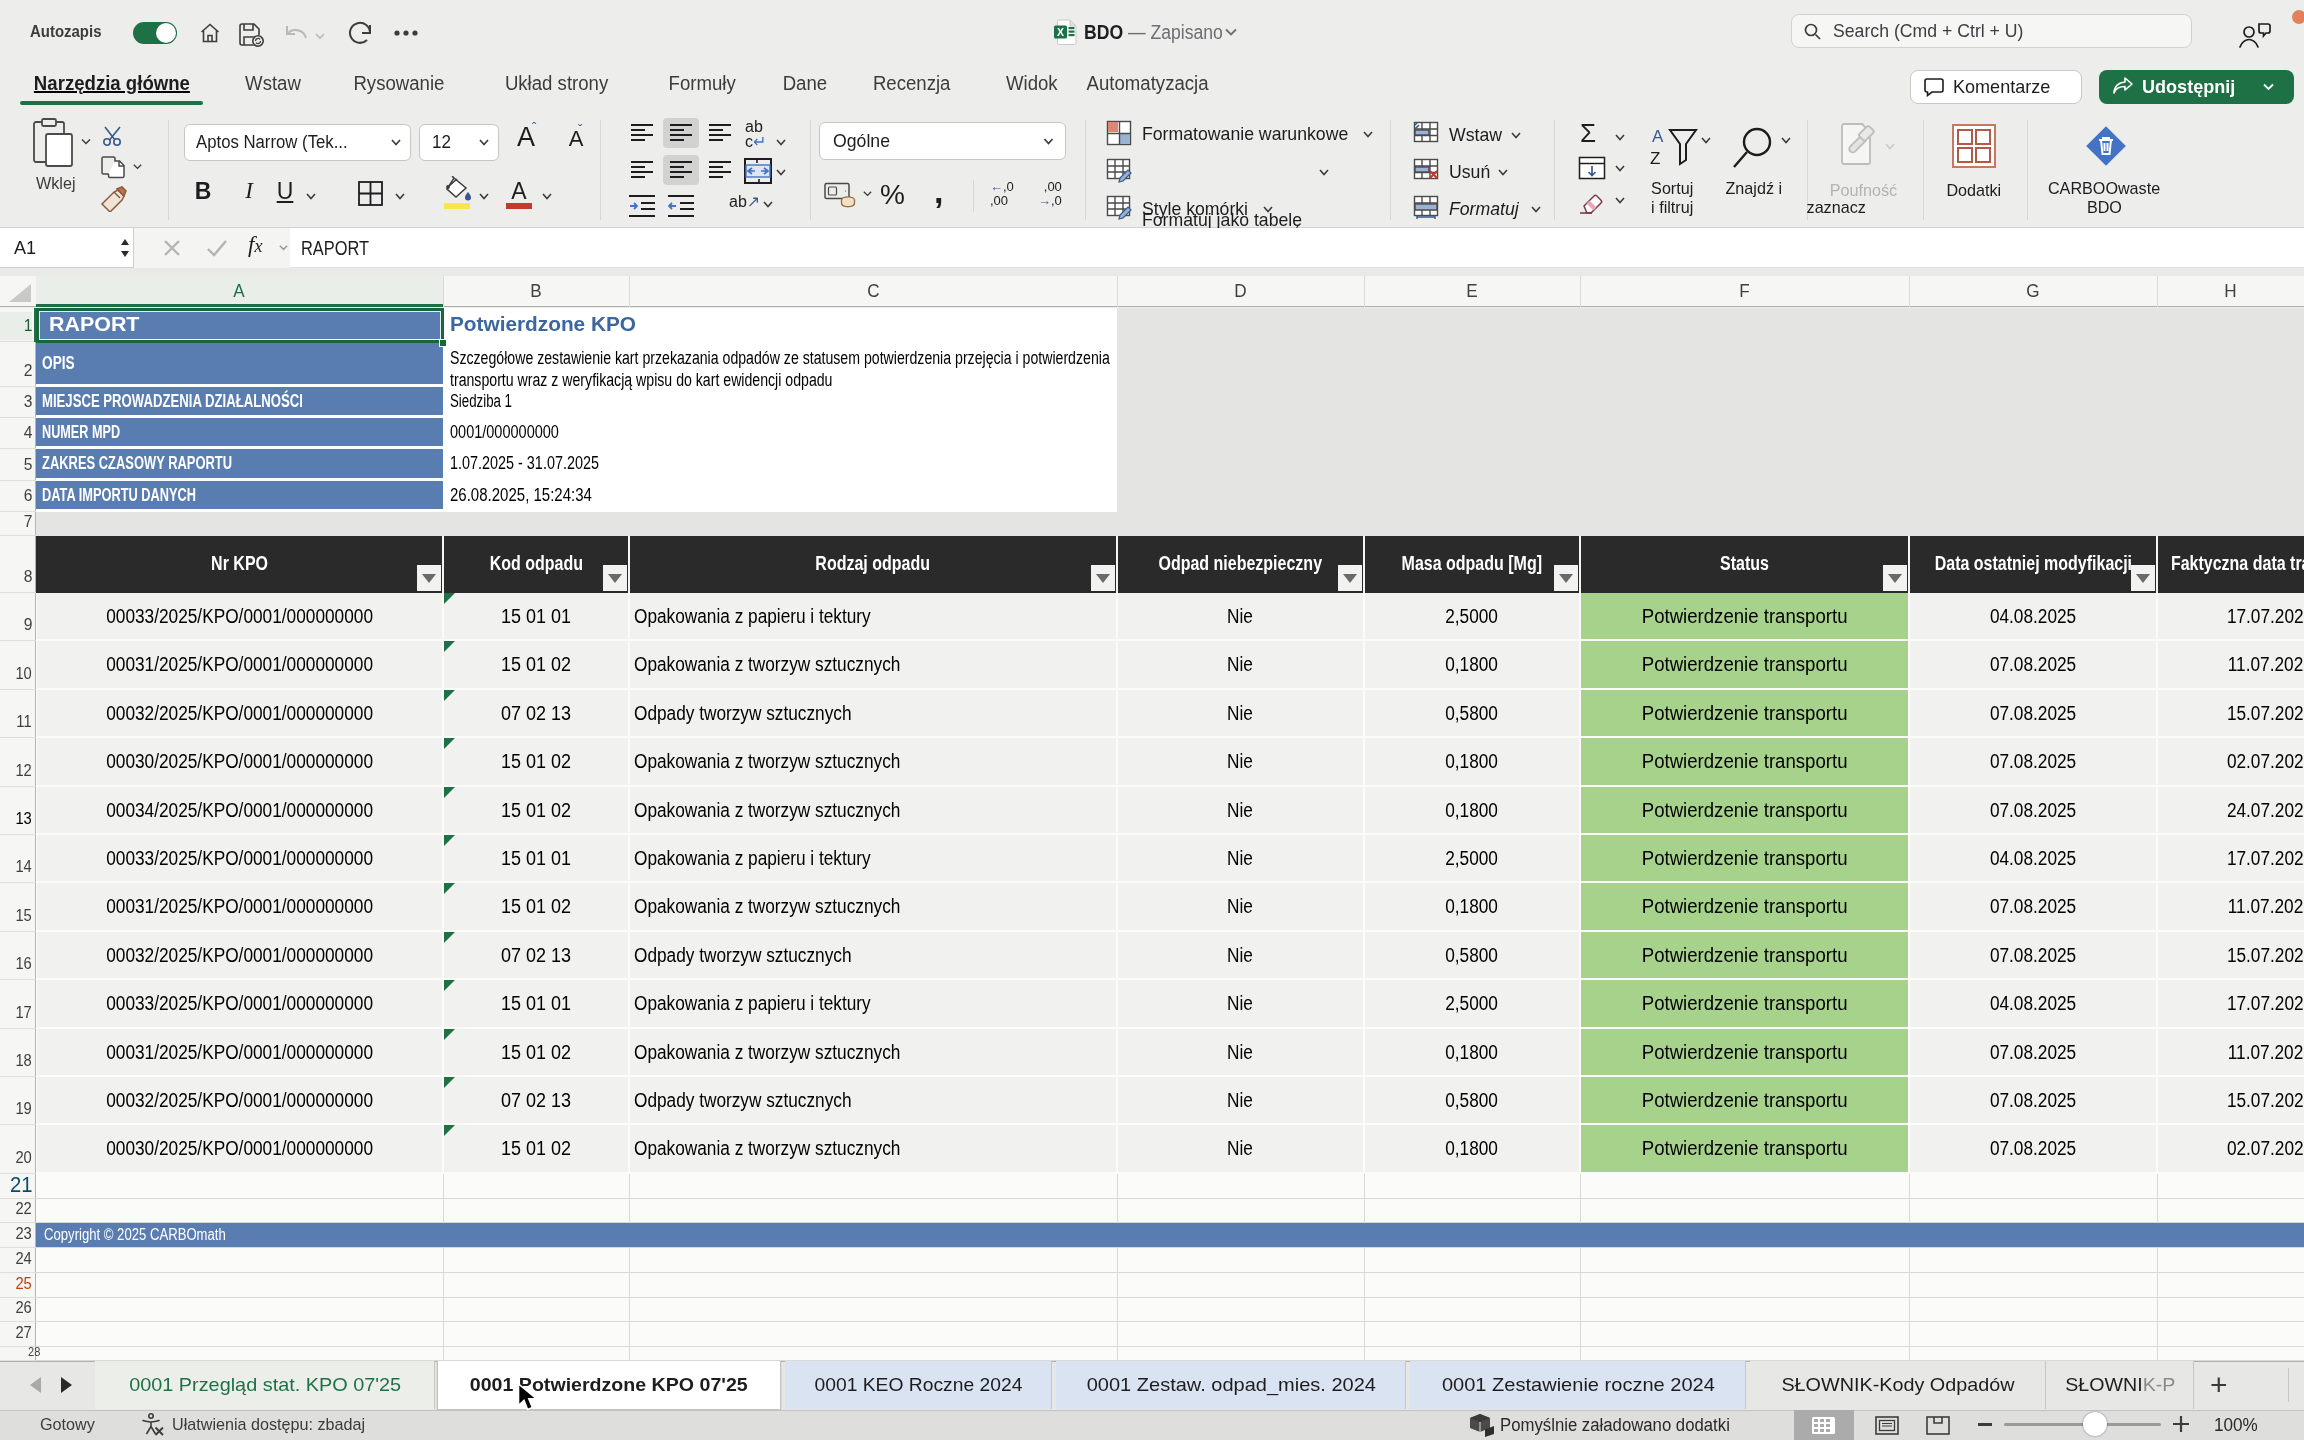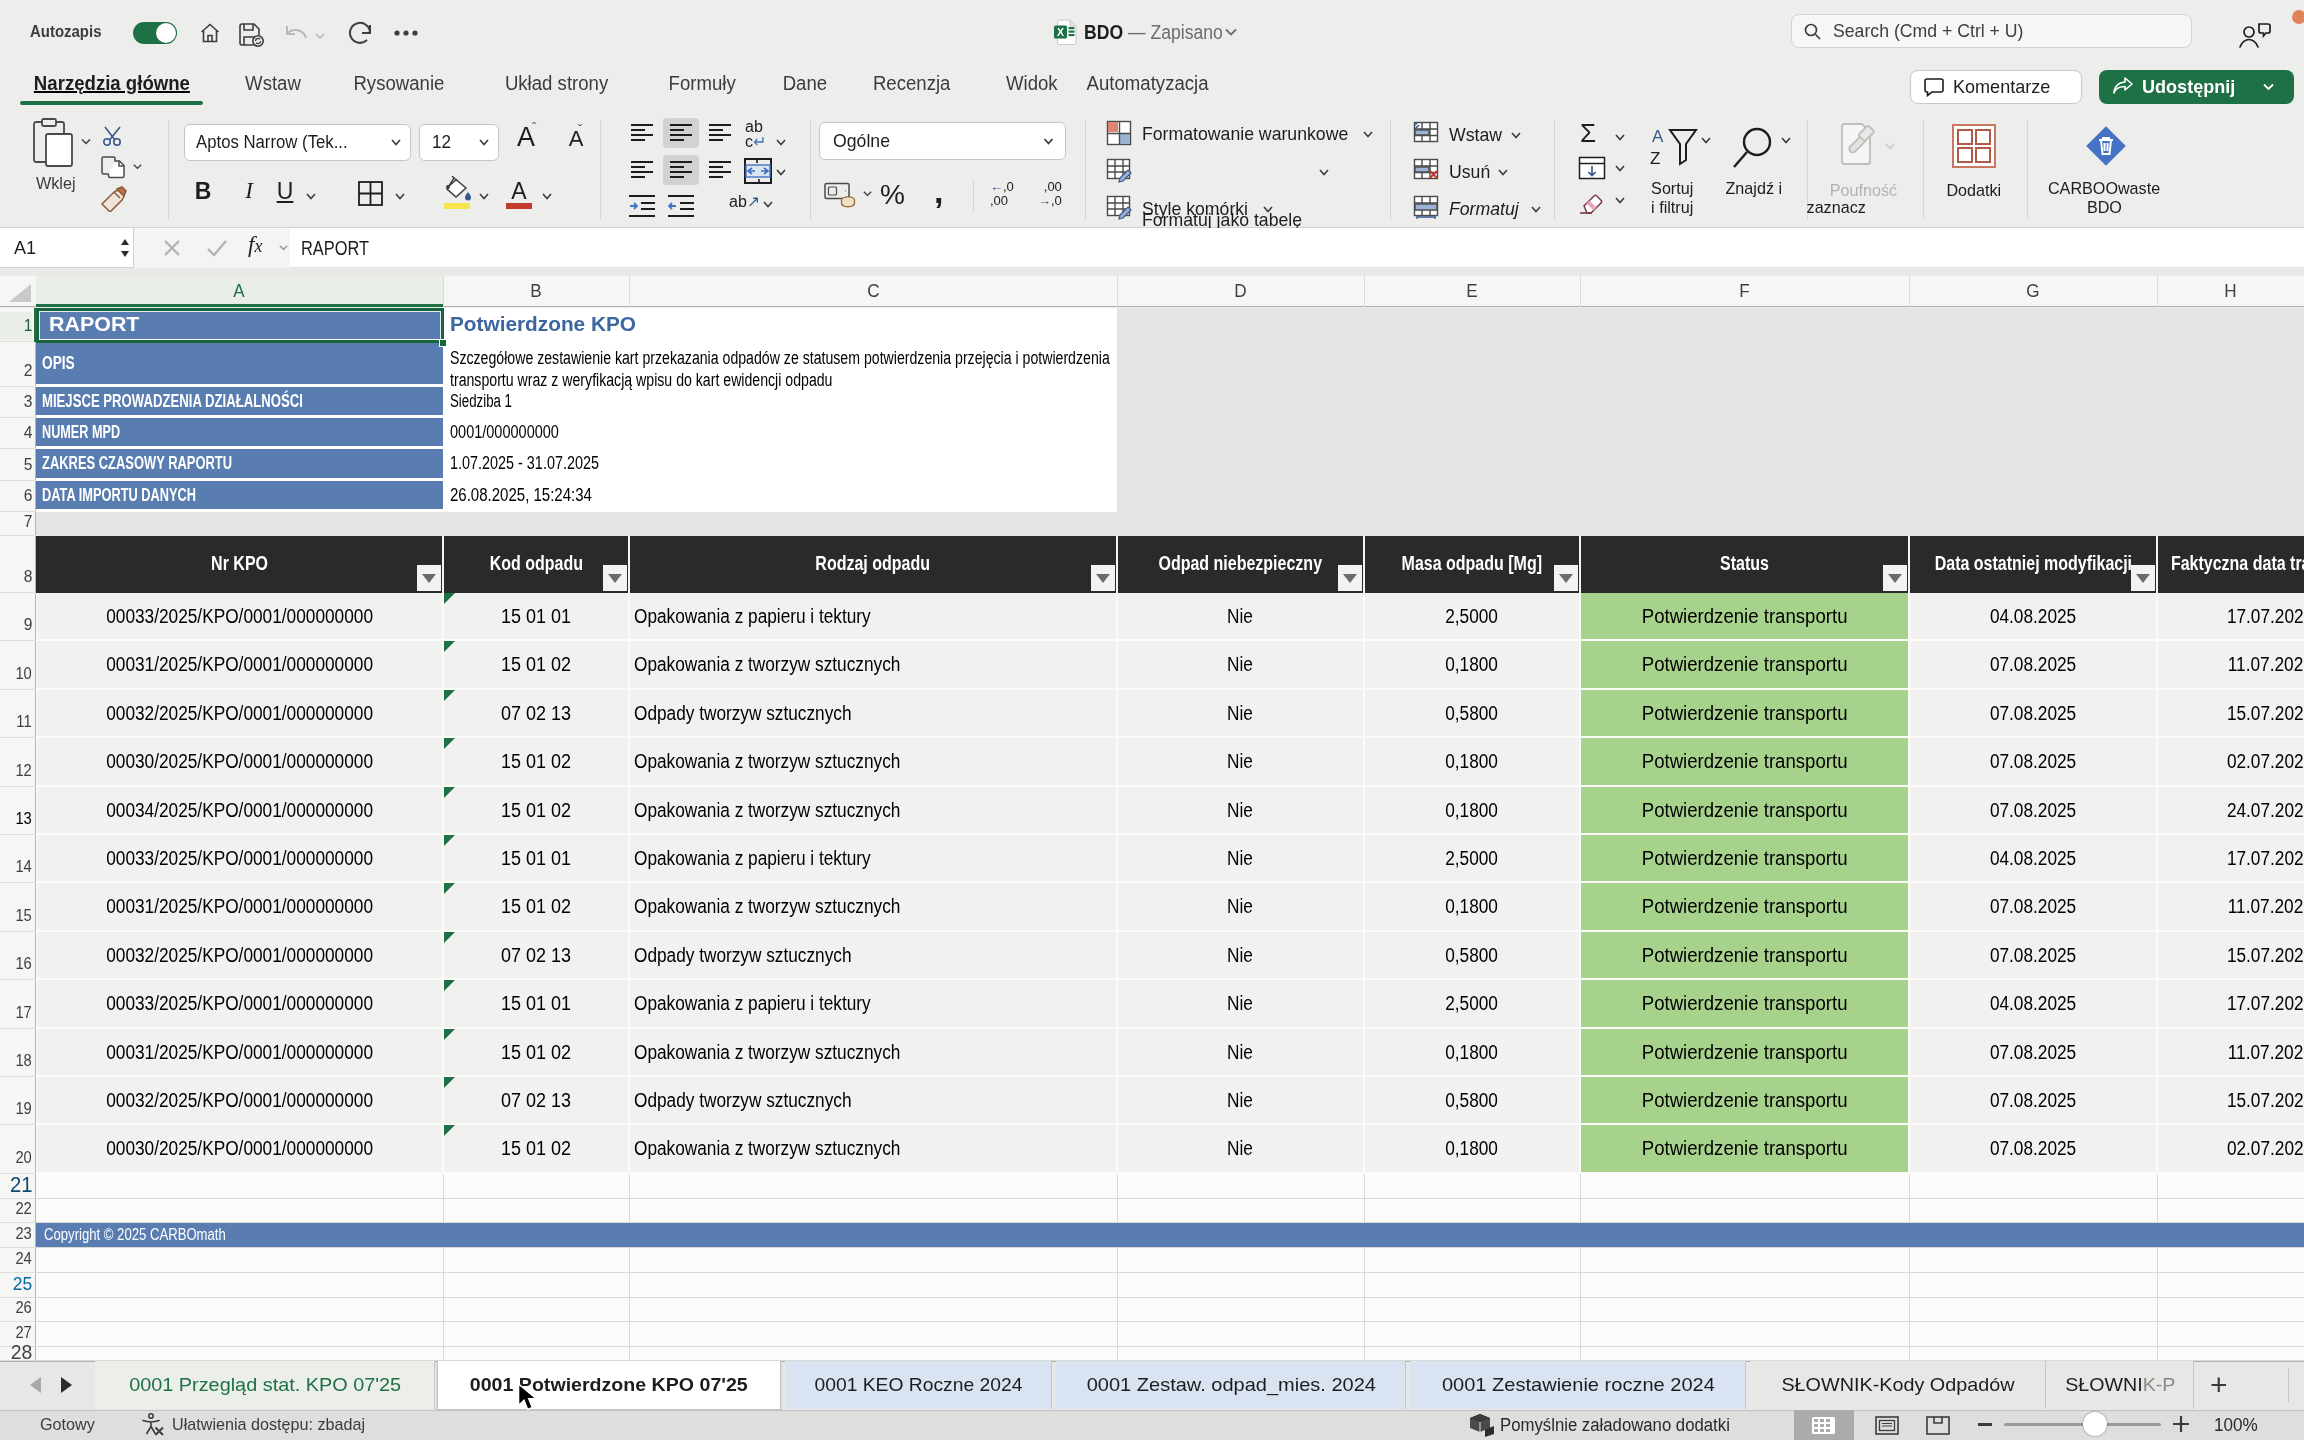--- a/index.html
+++ b/index.html
@@ -592,33 +592,33 @@
   </div>
 <div class="ab" style="left:0px;top:1247px;width:36px;height:1px;background:#dededc;"></div>
 <div class="ab" style="left:0px;top:1221px;width:32px;height:25px;display:flex;align-items:center;justify-content:flex-end;color:#3f3f3f;font-size:16px">
     <span style="transform:scaleX(.92);transform-origin:right center">23</span>
   </div>
 <div class="ab" style="left:0px;top:1272px;width:36px;height:1px;background:#dededc;"></div>
 <div class="ab" style="left:0px;top:1246px;width:32px;height:25px;display:flex;align-items:center;justify-content:flex-end;color:#3f3f3f;font-size:16px">
     <span style="transform:scaleX(.92);transform-origin:right center">24</span>
   </div>
 <div class="ab" style="left:0px;top:1297px;width:36px;height:1px;background:#dededc;"></div>
-<div class="ab" style="left:0px;top:1271px;width:32px;height:25px;display:flex;align-items:center;justify-content:flex-end;color:#0369a1;font-size:19px">
+<div class="ab" style="left:0px;top:1271px;width:32px;height:25px;display:flex;align-items:center;justify-content:flex-end;color:#c2410c;font-size:16px">
     <span style="transform:scaleX(.92);transform-origin:right center">25</span>
   </div>
 <div class="ab" style="left:0px;top:1321px;width:36px;height:1px;background:#dededc;"></div>
 <div class="ab" style="left:0px;top:1296px;width:32px;height:24px;display:flex;align-items:center;justify-content:flex-end;color:#3f3f3f;font-size:16px">
     <span style="transform:scaleX(.92);transform-origin:right center">26</span>
   </div>
 <div class="ab" style="left:0px;top:1346px;width:36px;height:1px;background:#dededc;"></div>
 <div class="ab" style="left:0px;top:1320px;width:32px;height:25px;display:flex;align-items:center;justify-content:flex-end;color:#3f3f3f;font-size:16px">
     <span style="transform:scaleX(.92);transform-origin:right center">27</span>
   </div>
 <div class="ab" style="left:0px;top:1360px;width:36px;height:1px;background:#dededc;"></div>
-<div class="ab" style="left:0px;top:1345px;width:32px;height:14px;display:flex;align-items:center;justify-content:flex-end;color:#3f3f3f;font-size:21px">
+<div class="ab" style="left:8px;top:1345px;width:32px;height:14px;display:flex;align-items:center;justify-content:flex-end;color:#3f3f3f;font-size:12px">
     <span style="transform:scaleX(.92);transform-origin:right center">28</span>
   </div>
 <div class="ab" style="left:34px;top:308px;width:2px;height:34px;background:#1E7145;"></div>
 <div class="ab" style="left:36px;top:308px;width:407px;height:31px;background:#5a7db1;"></div>
 <div class="ab" style="left:49px;top:308px;width:387px;height:31px;display:flex;align-items:center;padding-left:0px;">
     <span style="font-size:21px;transform:scaleX(1.02);transform-origin:left center;white-space:nowrap;color:#fff;font-weight:bold;">RAPORT</span>
   </div>
 <div class="ab" style="left:443px;top:308px;width:674px;height:31px;background:#fff;"></div>
 <div class="ab" style="left:36px;top:339px;width:1081px;height:3px;background:#fff;"></div>
 <div class="ab" style="left:36px;top:342px;width:407px;height:42px;background:#5a7db1;"></div>

